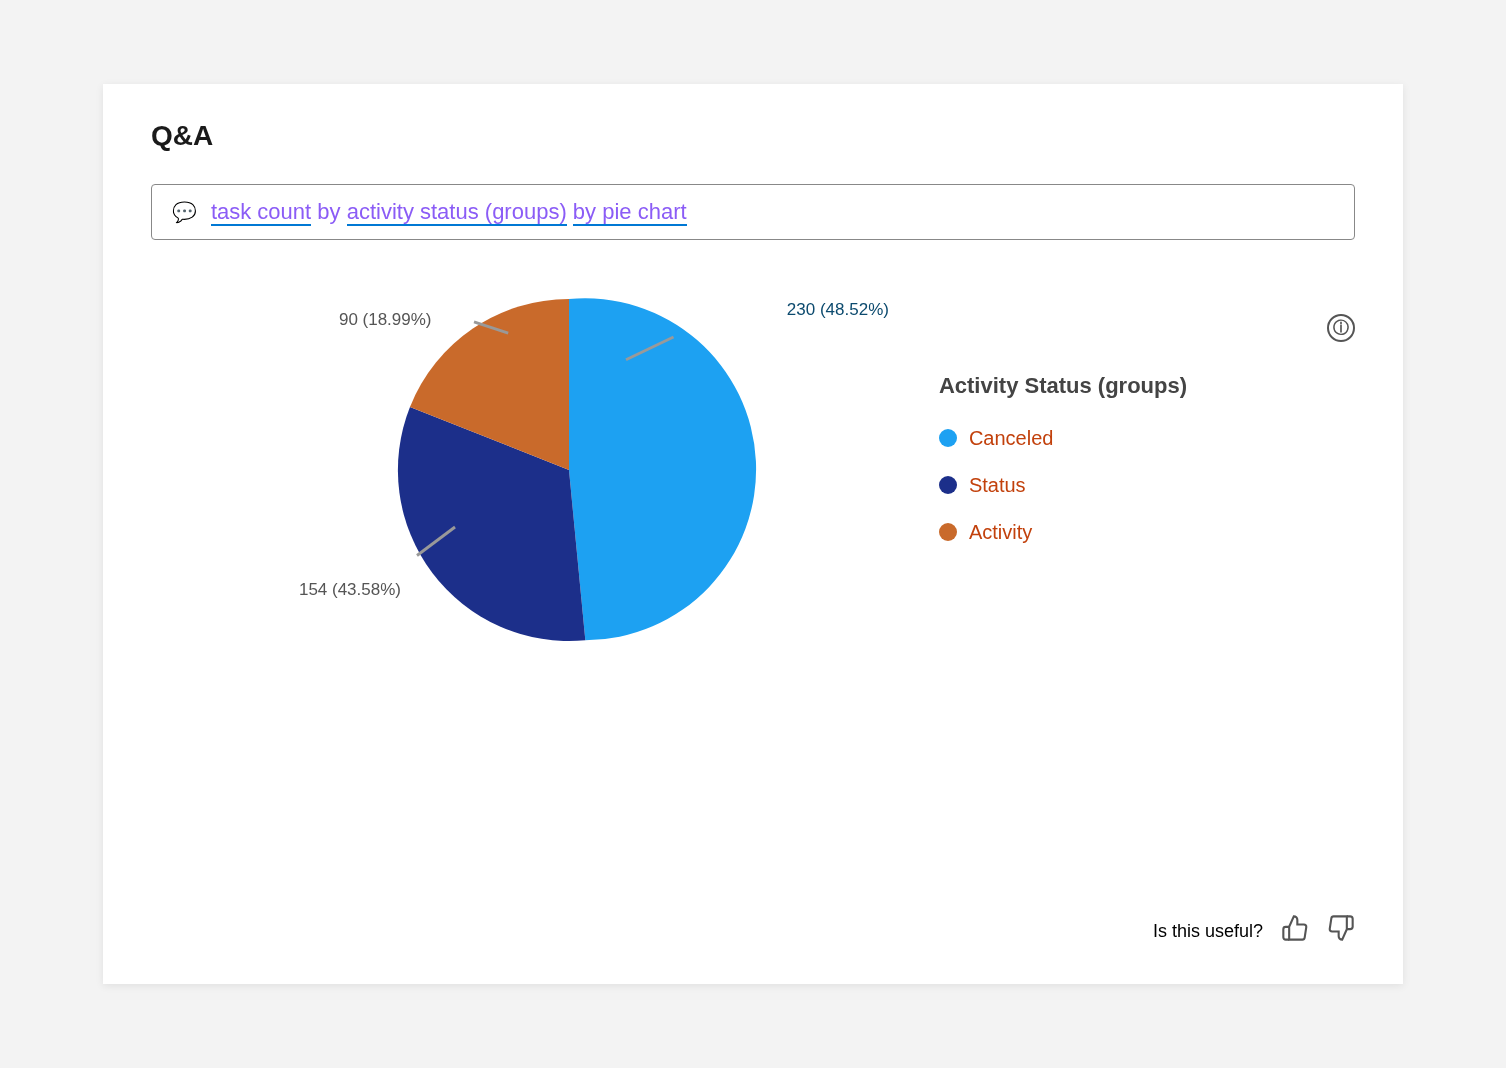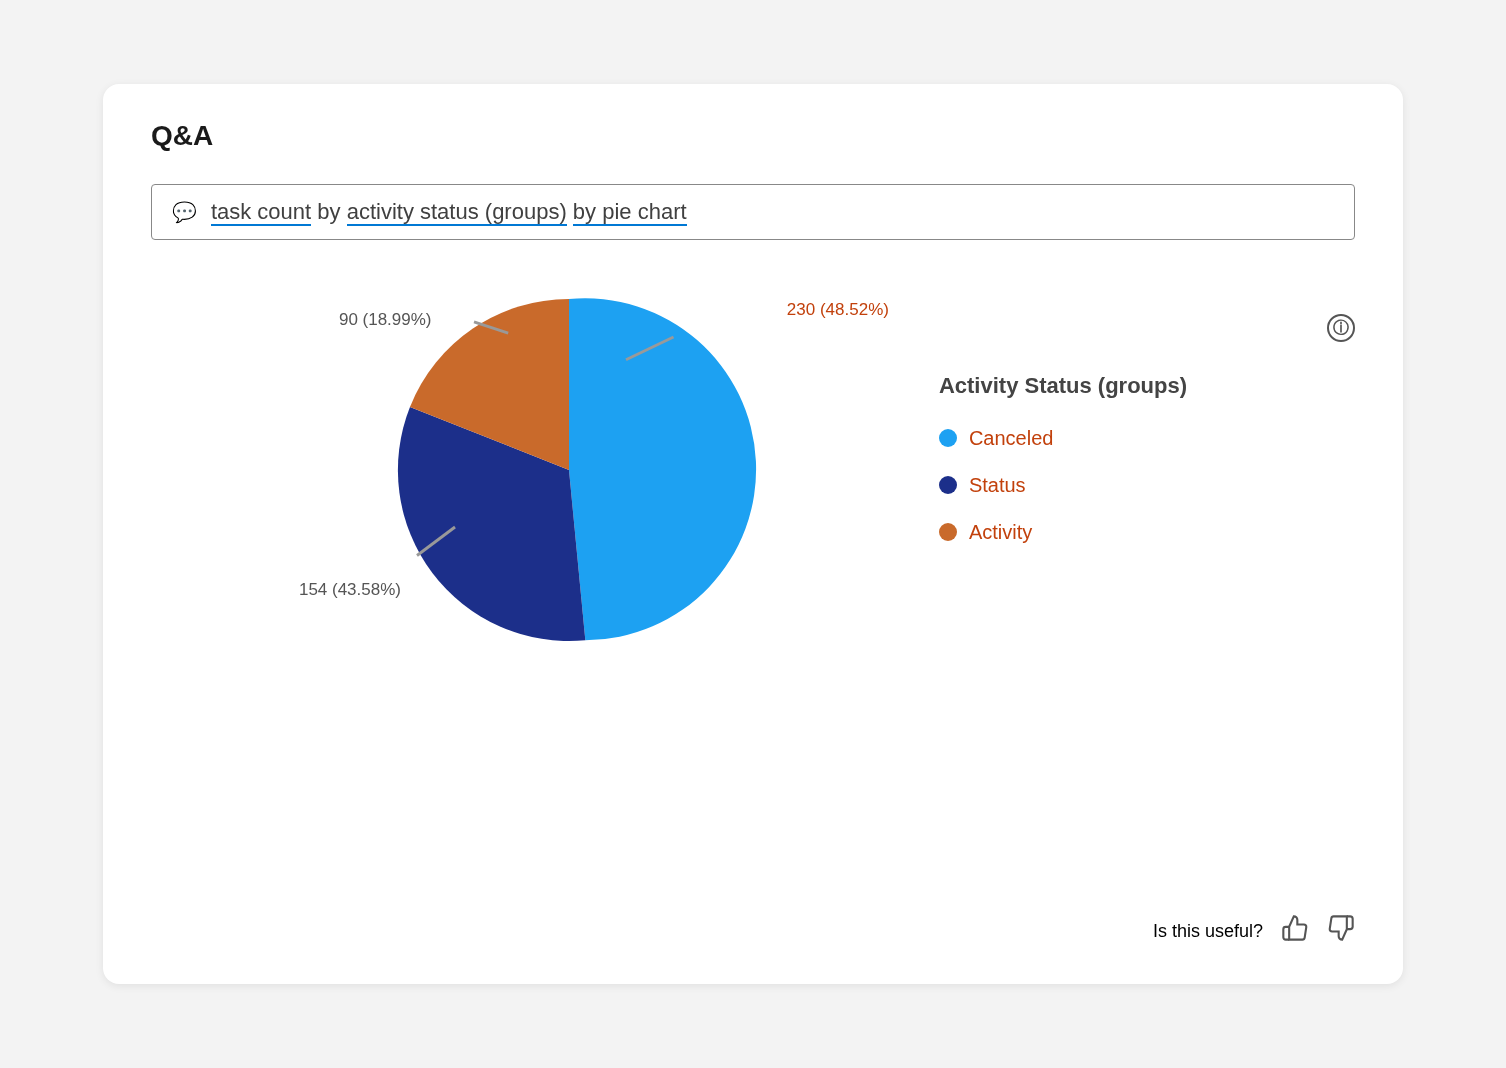--- a/index.html
+++ b/index.html
@@ -8,21 +8,21 @@
       background: #f3f3f3;
       font-family: 'Segoe UI', Arial, sans-serif;
       display: flex;
       justify-content: center;
       align-items: center;
       min-height: 100vh;
     }
 
     .card {
       background: #ffffff;
-      border-radius: 16px;
+      border-radius: 0;
       padding: 36px 48px 36px 48px;
       width: 1300px;
       min-height: 900px;
       box-shadow: 0 2px 8px rgba(0,0,0,0.08);
       position: relative;
     }
 
     .page-title {
       font-size: 28px;
       font-weight: 700;
@@ -41,21 +41,21 @@
     }
 
     .search-icon {
       margin-right: 14px;
       color: #555;
       font-size: 20px;
     }
 
     .search-text {
       font-size: 22px;
-      color: #404040;
+      color: #8b5cf6;
       letter-spacing: 0;
     }
 
     .search-text span {
       border-bottom: 2.5px solid #0078d4;
     }
 
     .info-icon-area {
       position: absolute;
       top: 230px;
@@ -95,21 +95,21 @@
       width: 380px;
       height: 380px;
     }
 
     
     .label-top-right {
       position: absolute;
       top: 20px;
       right: -130px;
       font-size: 17px;
-      color: #c2410c;
+      color: #0c4a6e;
       white-space: nowrap;
     }
 
     .label-top-left {
       position: absolute;
       top: 30px;
       left: -40px;
       font-size: 17px;
       color: #555;
       white-space: nowrap;

